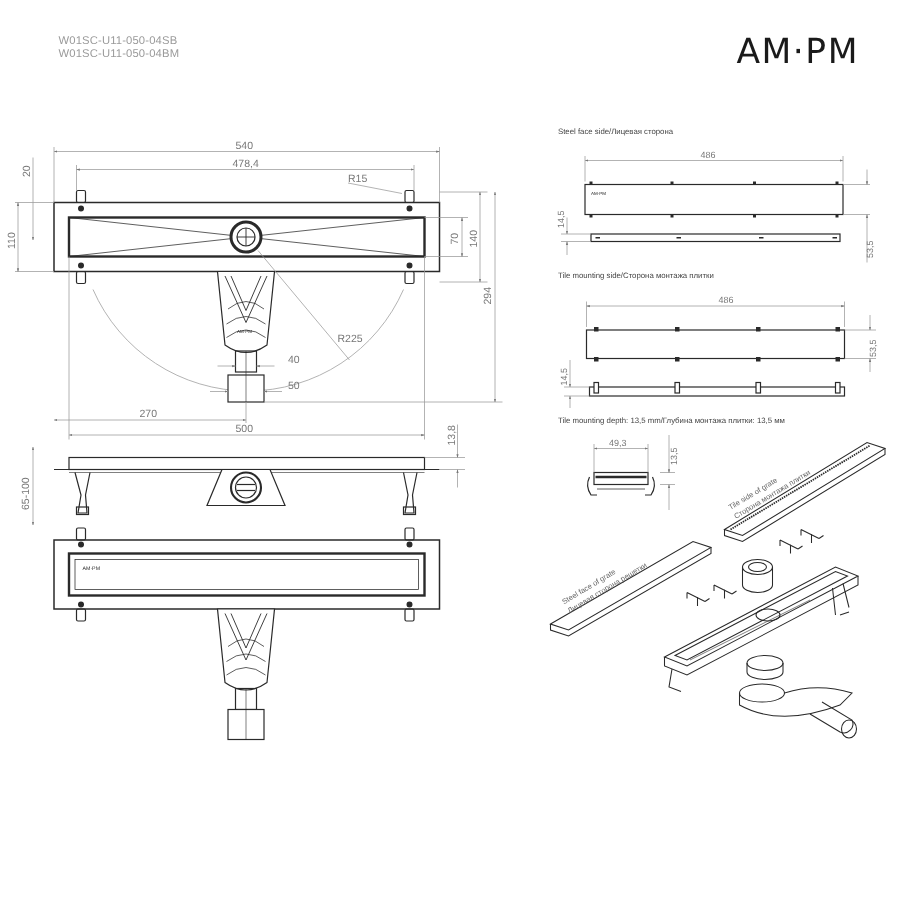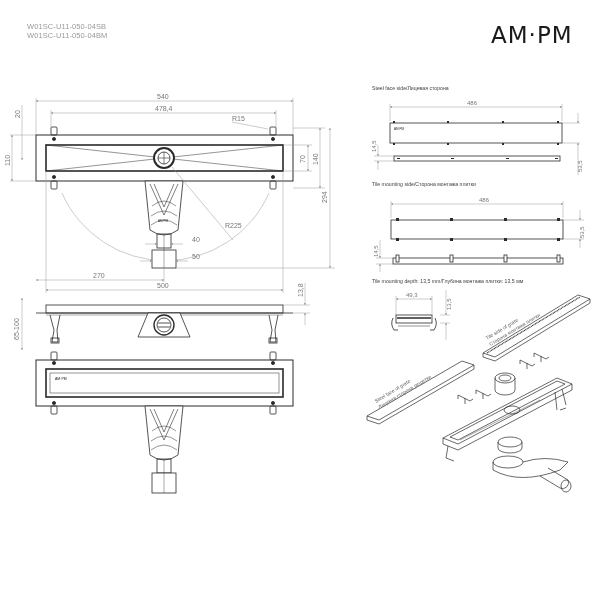--- a/index.html
+++ b/index.html
@@ -1,18 +1,18 @@
 <!DOCTYPE html>
 <html><head>
 <meta charset="utf-8">
 <style>
   html, body { margin:0; padding:0; background:#ffffff; }
   body { width:600px; height:600px; position:relative; overflow:hidden; font-family:"Liberation Sans", sans-serif; }
   svg { position:absolute; left:0; top:0; }
-  .codes { position:absolute; left:27px; top:22px; font-size:7.5px; line-height:9px; color:#9a9a9a; letter-spacing:0.1px; }
+  .codes { position:absolute; left:39px; top:22px; font-size:7.5px; line-height:9px; color:#9a9a9a; letter-spacing:0.1px; }
   .logo { position:absolute; left:491px; top:22px; font-size:23px; color:#1a1a1a; font-family:"DejaVu Sans", sans-serif; letter-spacing:1px; font-weight:400; }
   .caption { position:absolute; font-size:5.2px; color:#444; white-space:nowrap; }
   .dim { font-size:7px; fill:#777; font-family:"Liberation Sans", sans-serif; }
   .dims { font-size:6px; fill:#777; font-family:"Liberation Sans", sans-serif; }
   .rot { font-size:5px; fill:#666; font-family:"Liberation Sans", sans-serif; }
 </style>
 </head>
 <body>
 
 <div class="codes">

